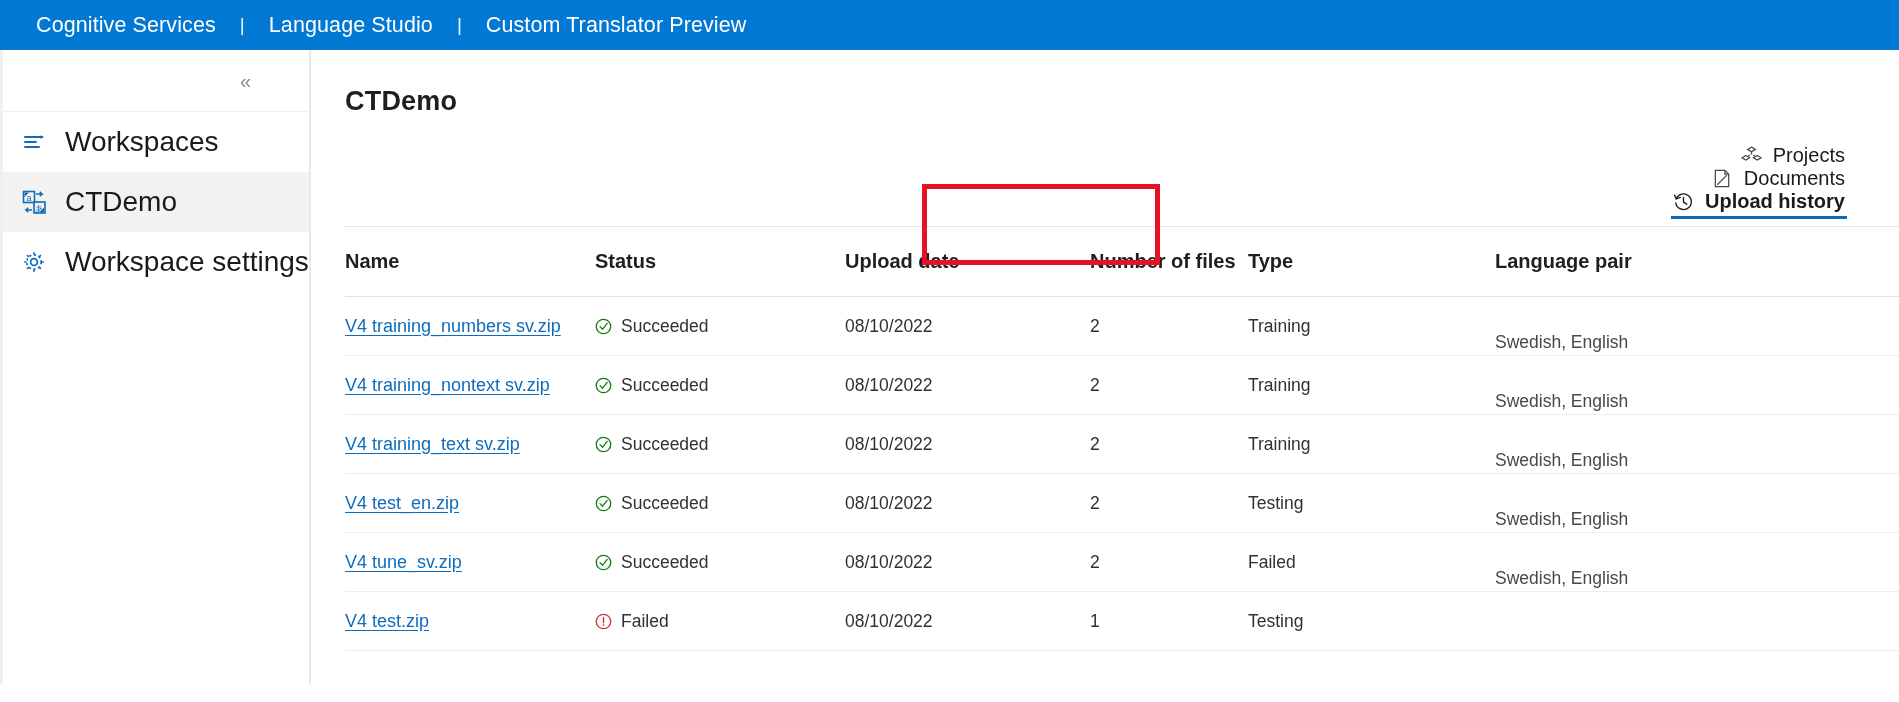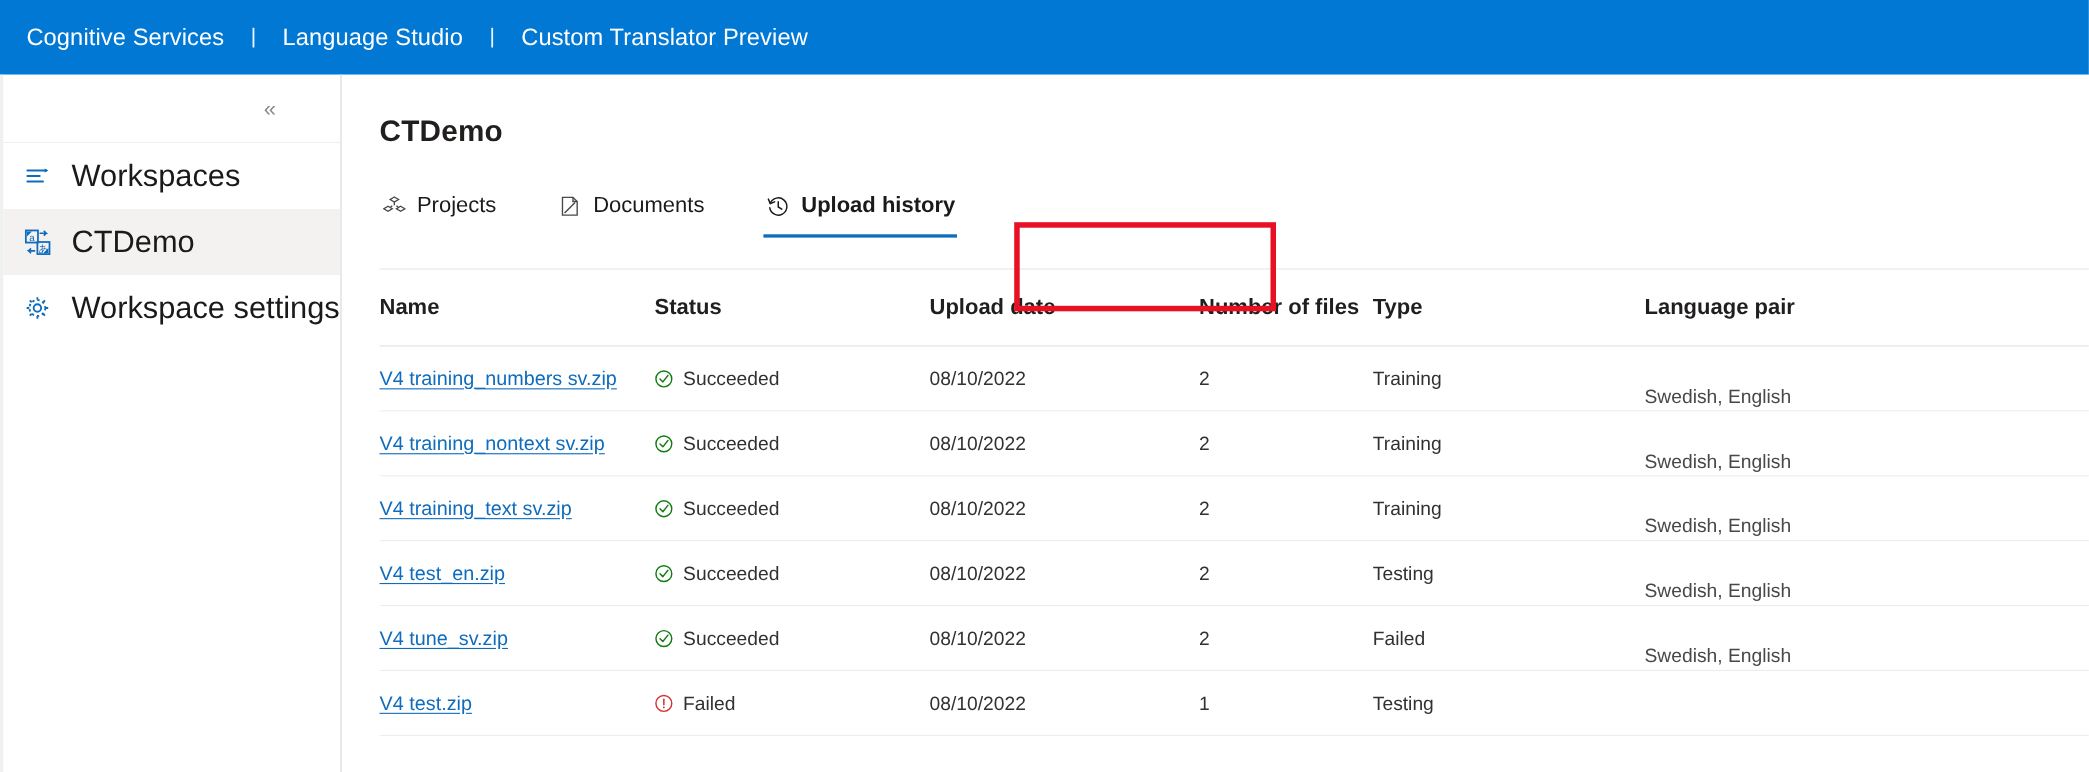--- a/index.html
+++ b/index.html
@@ -7,25 +7,25 @@
     width: 1899px;
     height: 702px;
     overflow: hidden;
     background: #ffffff;
     font-family: "Liberation Sans", "DejaVu Sans", sans-serif;
     -webkit-font-smoothing: antialiased;
   }
 
   
   .topbar {
-    height: 68px;
+    height: 50px;
     background: #0078d4;
     display: flex;
     align-items: center;
-    padding-left: 24px;
+    padding-left: 36px;
     color: #ffffff;
     text-align: center;
   }
   .topbar-crumbs { display: flex; align-items: center; }
   .crumb {
     font-size: 21.5px;
     color: #ffffff;
     letter-spacing: .1px;
     white-space: nowrap;
   }
@@ -111,20 +111,21 @@
     letter-spacing: .2px;
   }
 
   
   .tabs {
     display: flex;
     align-items: flex-end;
     margin-top: 27px;
     height: 48px;
     position: relative;
+    flex-direction: column;
   }
   .tab {
     display: flex;
     align-items: center;
     height: 46px;
     cursor: pointer;
     margin-right: 52px;
     position: relative;
     padding: 0 2px;
   }

